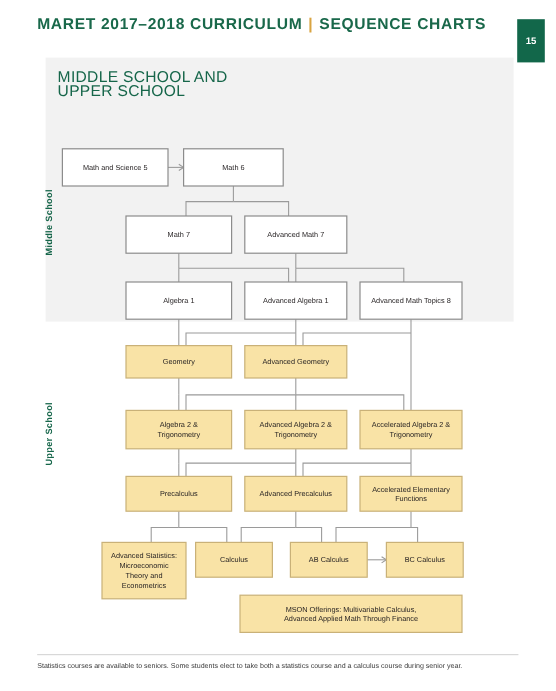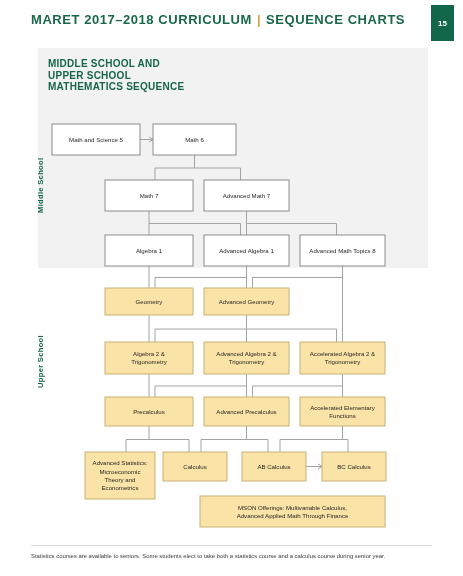--- a/index.html
+++ b/index.html
@@ -16,36 +16,36 @@
   .topline{
     position:absolute;left:0;top:0;width:463px;height:3px;background:#ffffff;
   }
   .header{
     position:absolute;left:31px;top:12px;
     font-size:13px;font-weight:bold;letter-spacing:.55px;
     color:#19684a;white-space:nowrap;
   }
   .header .sep{color:#d9a441;font-weight:bold;padding:0 5px;}
   .pagebadge{
-    position:absolute;right:9px;top:5px;width:23px;height:36px;
+    position:absolute;right:9px;top:16px;width:23px;height:36px;
     background:#12674a;color:#ffffff;
     font-size:8px;font-weight:bold;
     display:flex;align-items:center;justify-content:center;
   }
 
   
   .greyband{
     position:absolute;left:38px;top:48px;width:390px;height:220px;
     background:#f2f2f2;
   }
 
   
   .charttitle{
     position:absolute;left:48px;top:58px;
-    color:#16664a;font-weight:bold;font-size:10px;line-height:11.5px;
+    color:#16664a;font-weight:normal;font-size:13px;line-height:11.5px;
     letter-spacing:.25px;
   }
 
   
   .sidelabel{
     position:absolute;
     color:#16664a;font-weight:bold;font-size:7.6px;letter-spacing:.3px;
     transform:rotate(-90deg);transform-origin:left top;white-space:nowrap;
   }
   #side-middle{left:36px;top:213px;}
@@ -82,21 +82,20 @@
     <span>MARET 2017–2018 CURRICULUM</span><span class="sep">|</span><span>SEQUENCE CHARTS</span>
   </div>
 
   <div class="pagebadge">15</div>
 
   <div class="greyband"></div>
 
   <div class="charttitle">
     <div>MIDDLE SCHOOL AND</div>
     <div>UPPER SCHOOL</div>
-    <div>MATHEMATICS SEQUENCE</div>
   </div>
 
   <div class="sidelabel" id="side-middle">Middle School</div>
   <div class="sidelabel" id="side-upper">Upper School</div>
 
   <svg id="flow" viewBox="0 0 463 545">
     <g id="edges-layer">
         <path d="M194.5 155 L194.5 168" class="connector"></path>
         <path d="M194.5 168 L155 168 L155 180" class="connector"></path>
         <path d="M194.5 168 L240.5 168 L240.5 180" class="connector"></path>

